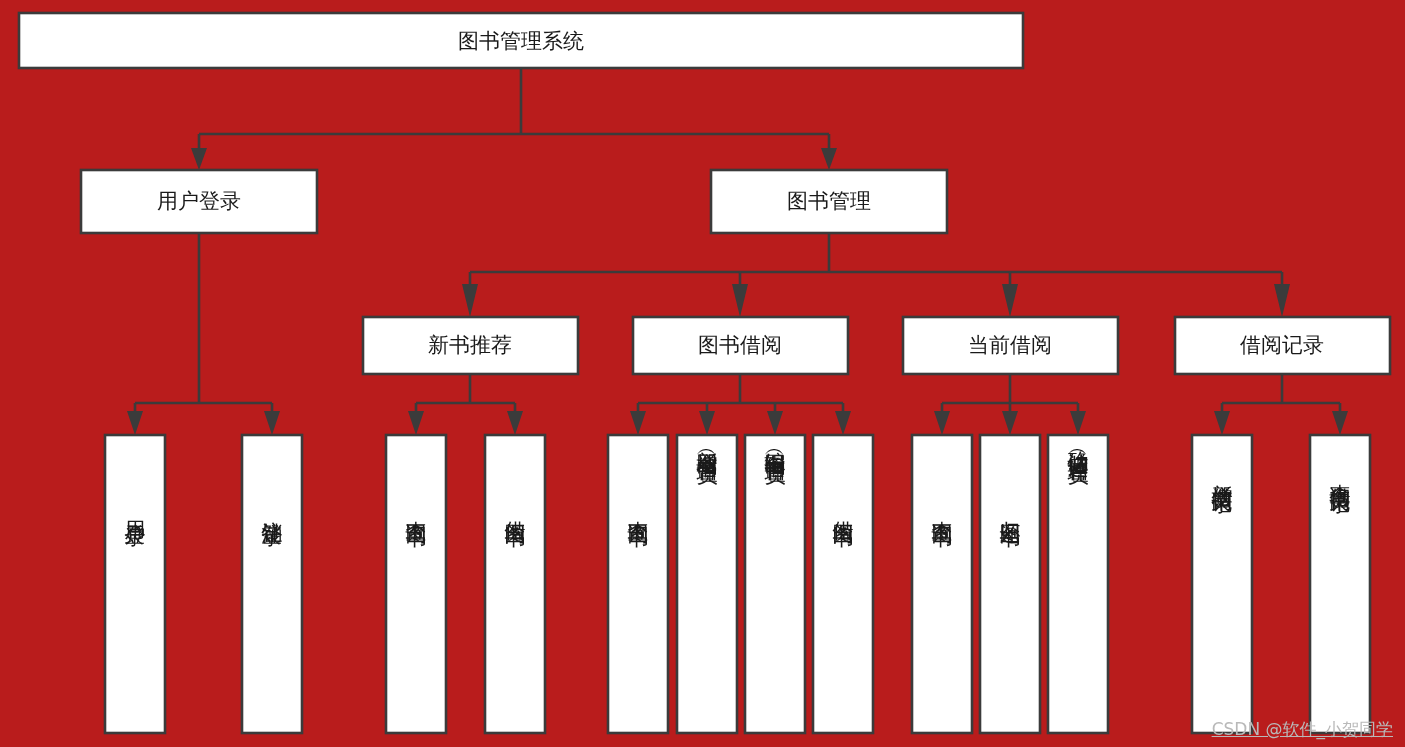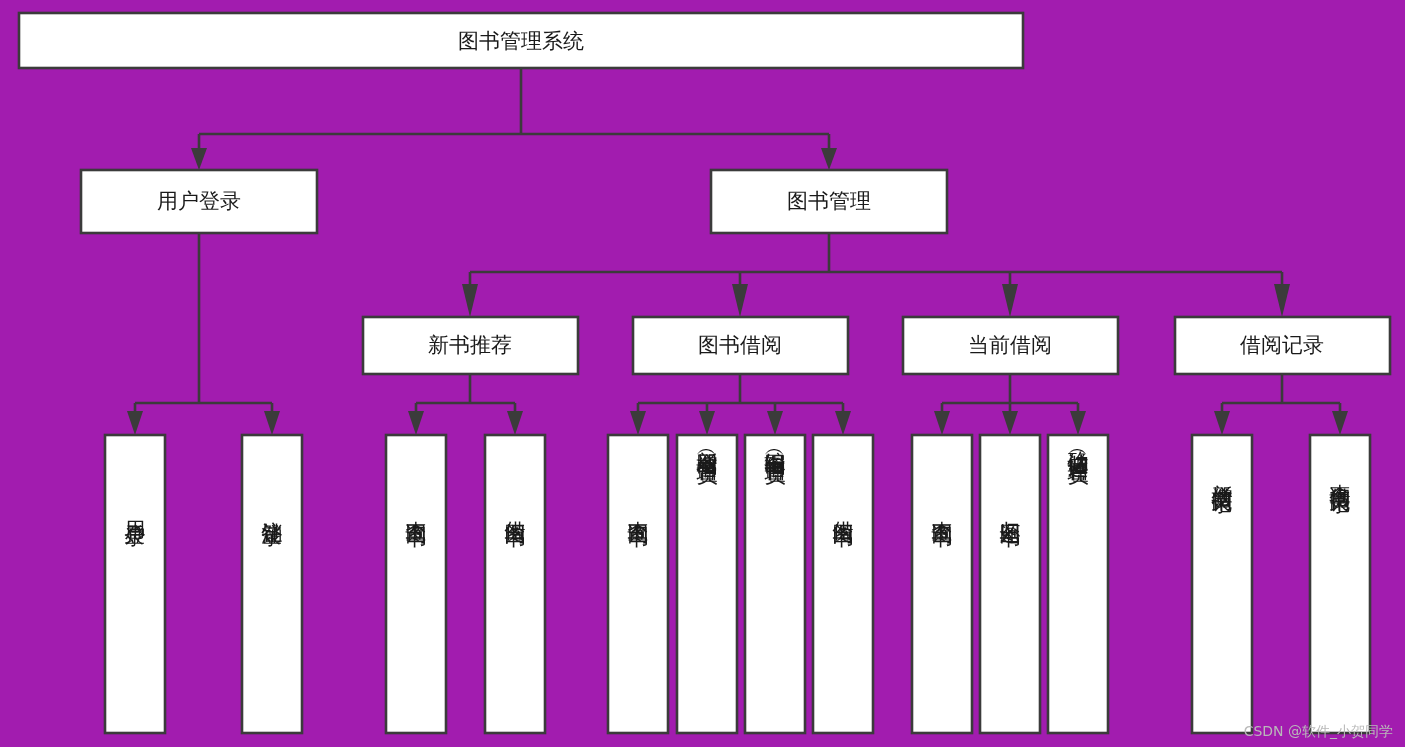--- a/index.html
+++ b/index.html
@@ -10,21 +10,21 @@
   body {
     width: 1405px;
     height: 747px;
     font-family: "DejaVu Sans", "Liberation Sans", sans-serif;
     overflow: hidden;
   }
   #diagram-root {
     position: relative;
     width: 1405px;
     height: 747px;
-    background: #a21caf;
+    background: #b91c1c;
   }
   svg.diagram-canvas {
     position: absolute;
     left: 0;
     top: 0;
     width: 1405px;
     height: 747px;
   }
   .node-box {
     fill: #ffffff;
@@ -55,24 +55,25 @@
     writing-mode: vertical-rl;
     text-orientation: upright;
     letter-spacing: 2px;
     text-anchor: middle;
   }
   .watermark-text {
     position: absolute;
     right: 12px;
     bottom: 6px;
     font-family: "DejaVu Sans", "Liberation Sans", sans-serif;
-    font-size: 14px;
+    font-size: 17px;
     color: #b9b9b9;
     white-space: nowrap;
     pointer-events: none;
+    text-decoration: underline;
   }
 </style>
 </head>
 <body>
 
 <div id="diagram-root">
 
   <svg class="diagram-canvas" viewBox="0 0 1405 747" xmlns="http://www.w3.org/2000/svg">
 
     <g>

